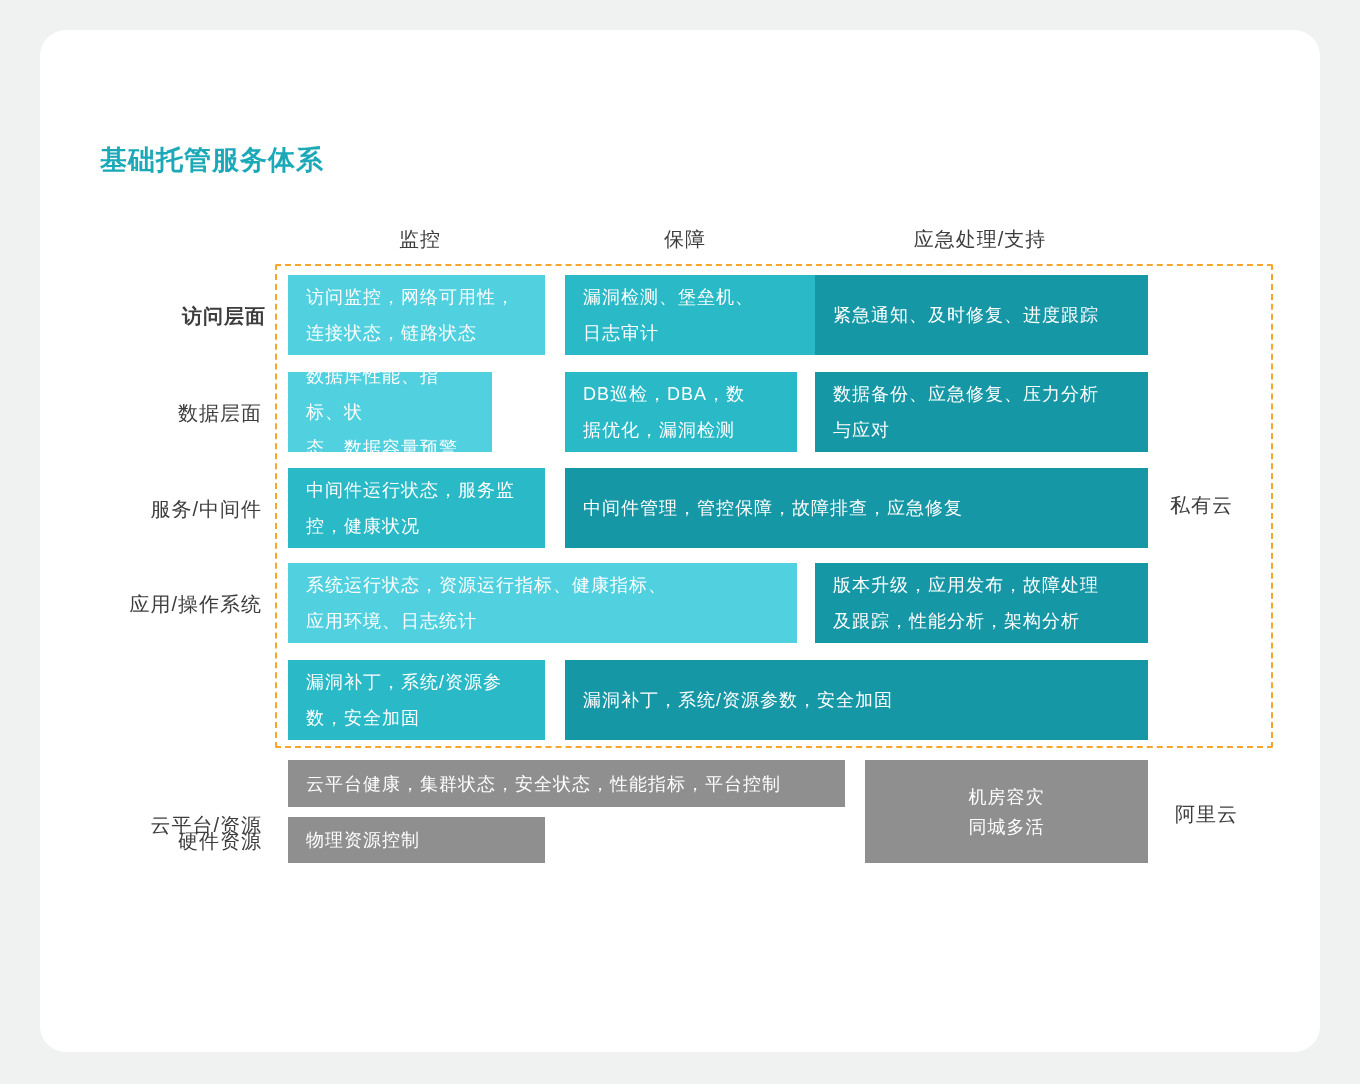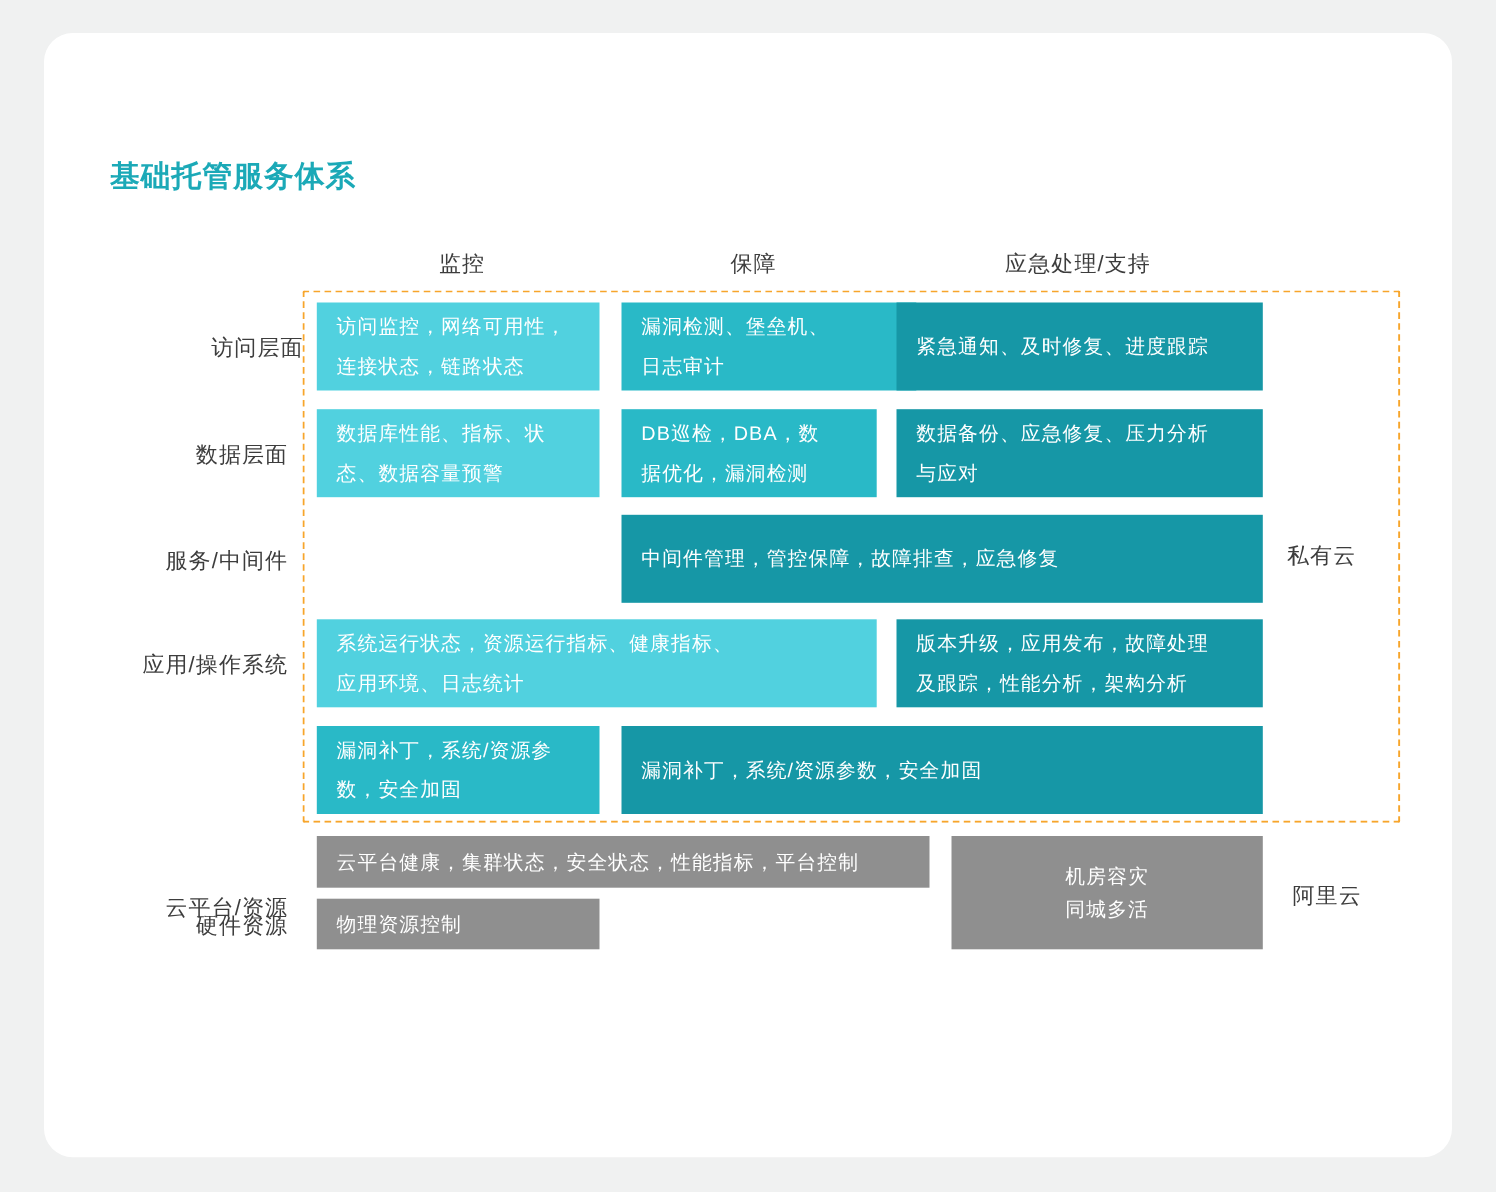--- a/index.html
+++ b/index.html
@@ -47,40 +47,42 @@
   <div class="card"></div>
 
   <div class="abs title" style="left: 100px; top: 142px; color: rgb(27, 169, 183);">基础托管服务体系</div>
 
   <div class="abs col-header" style="left:350px; top:226px; width:140px;">监控</div>
   <div class="abs col-header" style="left:615px; top:226px; width:140px;">保障</div>
   <div class="abs col-header" style="left:880px; top:226px; width:200px;">应急处理/支持</div>
 
   <div class="abs dashed-zone" style="left: 275px; top: 264px; width: 998px; height: 484px; border-color: rgb(247, 165, 43);"></div>
 
-  <div class="abs row-label" style="left:94px; top:303px; width:182px;">访问层面</div>
+  <div class="abs row-label" style="left:84px; top:303px; width:182px;font-weight:bold;">访问层面</div>
   <div class="abs row-label" style="left:80px; top:400px; width:182px;">数据层面</div>
   <div class="abs row-label" style="left:80px; top:496px; width:182px;">服务/中间件</div>
   <div class="abs row-label" style="left:80px; top:591px; width:182px;">应用/操作系统</div>
   <div class="abs row-label" style="left:80px; top:812px; width:182px;">云平台/资源</div>
   <div class="abs row-label" style="left:80px; top:828px; width:182px;">硬件资源</div>
 
   <div class="abs cell light" style="left: 288px; top: 275px; width: 257px; height: 80px; background: rgb(81, 209, 223);">访问监控，网络可用性，
 连接状态，链路状态</div>
   <div class="abs cell medium" style="left: 565px; top: 275px; width: 268px; height: 80px; background: rgb(41, 185, 199);">漏洞检测、堡垒机、
 日志审计</div>
   <div class="abs cell dark" style="left: 815px; top: 275px; width: 333px; height: 80px; background: rgb(22, 151, 166);">紧急通知、及时修复、进度跟踪</div>
 
-  <div class="abs cell light" style="left: 288px; top: 372px; width: 257px; height: 80px; background: rgb(81, 209, 223);">数据库性能、指标、状
+  <div class="abs cell light" style="left: 288px; top: 372px; width: 204px; height: 80px; background: rgb(81, 209, 223);">数据库性能、指标、状
 态、数据容量预警</div>
   <div class="abs cell medium" style="left: 565px; top: 372px; width: 232px; height: 80px; background: rgb(41, 185, 199);">DB巡检，DBA，数
 据优化，漏洞检测</div>
   <div class="abs cell dark" style="left: 815px; top: 372px; width: 333px; height: 80px; background: rgb(22, 151, 166);">数据备份、应急修复、压力分析
 与应对</div>
 
+  <div class="abs cell medium" style="left: 288px; top: 468px; width: 257px; height: 80px; background: rgb(41, 185, 199);">中间件运行状态，服务监
+控，健康状况</div>
   <div class="abs cell dark" style="left: 565px; top: 468px; width: 583px; height: 80px; background: rgb(22, 151, 166);">中间件管理，管控保障，故障排查，应急修复</div>
 
   <div class="abs cell light" style="left: 288px; top: 563px; width: 509px; height: 80px; background: rgb(81, 209, 223);">系统运行状态，资源运行指标、健康指标、
 应用环境、日志统计</div>
   <div class="abs cell dark" style="left: 815px; top: 563px; width: 333px; height: 80px; background: rgb(22, 151, 166);">版本升级，应用发布，故障处理
 及跟踪，性能分析，架构分析</div>
 
   <div class="abs cell medium" style="left: 288px; top: 660px; width: 257px; height: 80px; background: rgb(41, 185, 199);">漏洞补丁，系统/资源参
 数，安全加固</div>
   <div class="abs cell dark" style="left: 565px; top: 660px; width: 583px; height: 80px; background: rgb(22, 151, 166);">漏洞补丁，系统/资源参数，安全加固</div>

